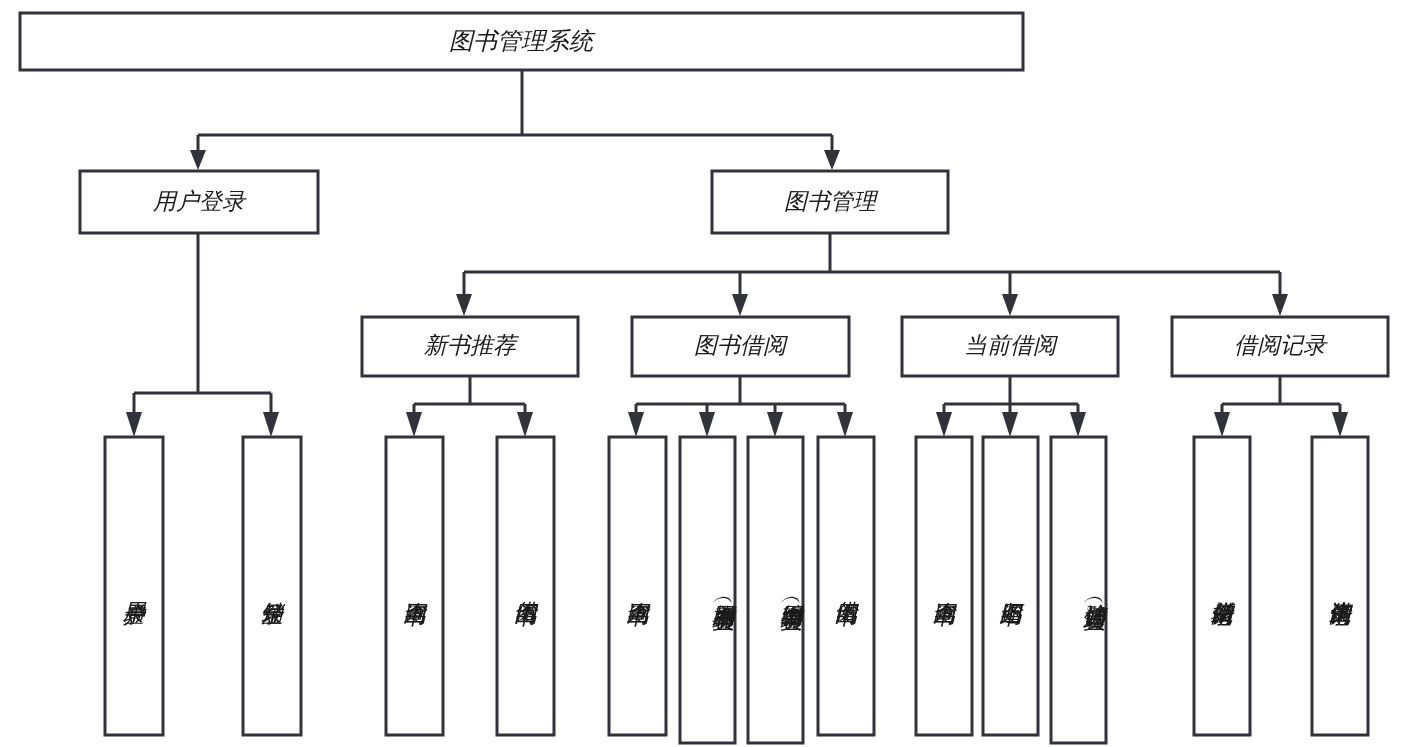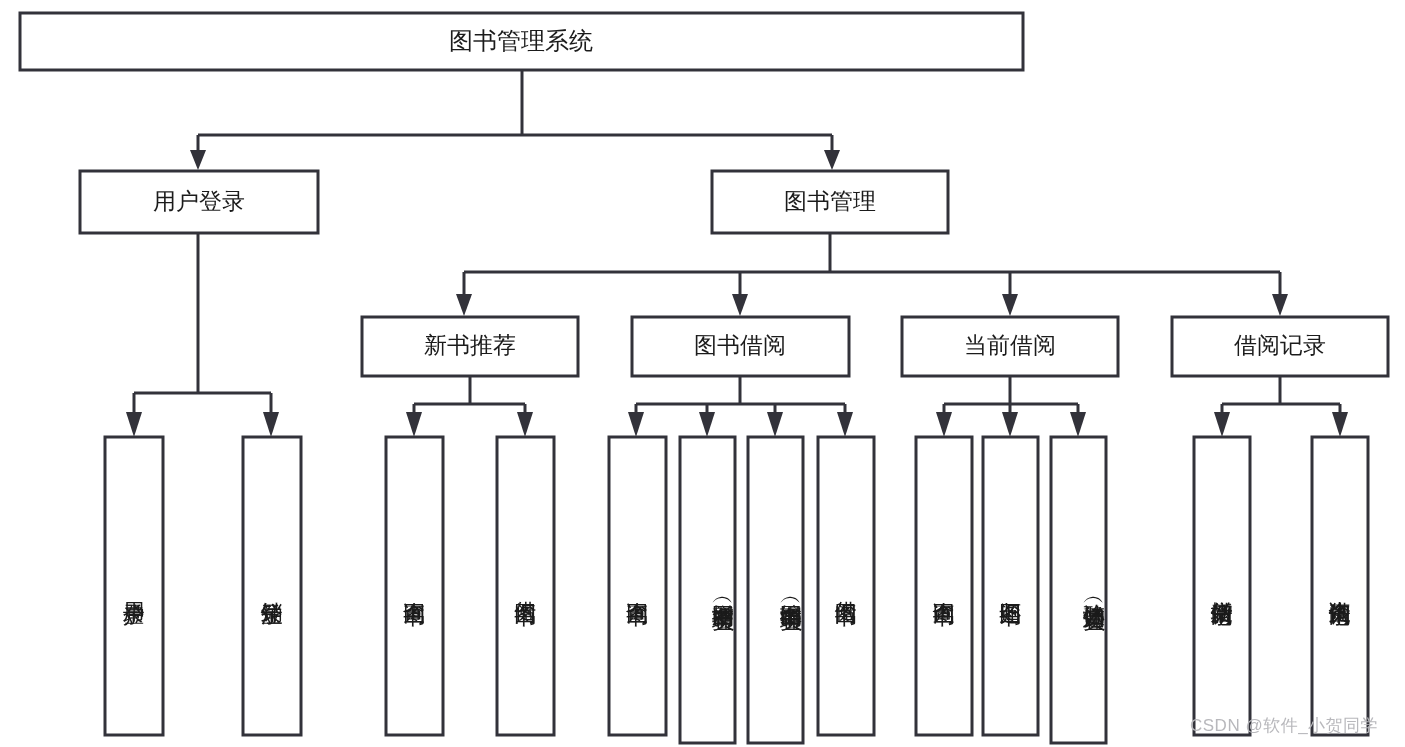--- a/index.html
+++ b/index.html
@@ -11,20 +11,21 @@
     width: 1405px;
     height: 747px;
     font-family: "Liberation Sans", "DejaVu Sans", sans-serif;
     overflow: hidden;
   }
   #diagram-root {
     position: relative;
     width: 1405px;
     height: 652px;
     background: #ffffff;
+    font-style: italic;
   }
   svg#diagram-svg {
     position: absolute;
     top: 0;
     left: 0;
     width: 1405px;
     height: 747px;
   }
   .node-rect {
     fill: #ffffff;
@@ -222,14 +223,13 @@
   <div class="vlabel" style="left:748px; top:437px; width:55px; height:306px; align-items:flex-start;">编辑图书（管理员）</div>
   <div class="vlabel" style="left:818px; top:437px; width:56px; height:298px;">借阅图书</div>
 
   <div class="vlabel" style="left:916px; top:437px; width:56px; height:298px;">查询图书</div>
   <div class="vlabel" style="left:983px; top:437px; width:55px; height:298px;">归还图书</div>
   <div class="vlabel" style="left:1051px; top:437px; width:55px; height:306px; align-items:flex-start;">确认归还（管理员）</div>
 
   <div class="vlabel" style="left:1194px; top:437px; width:56px; height:298px;">新增借阅记录</div>
   <div class="vlabel" style="left:1312px; top:437px; width:56px; height:298px;">查询借阅记录</div>
 
-  <div class="watermark">CSDN @软件_小贺同学</div>
 </div>
 
 </body></html>

